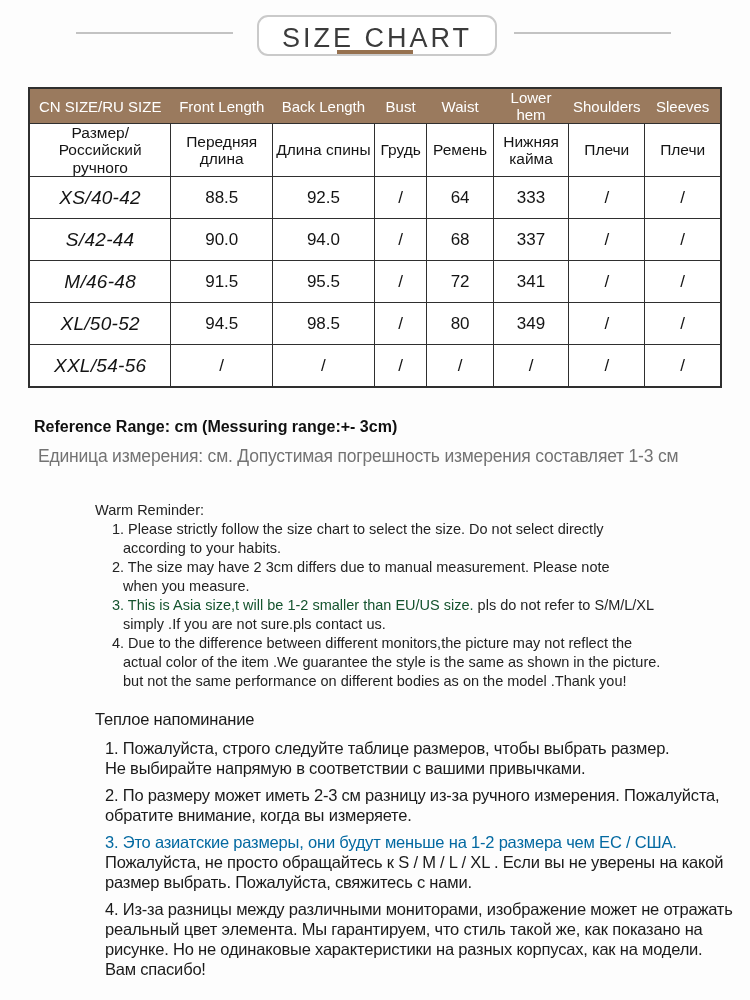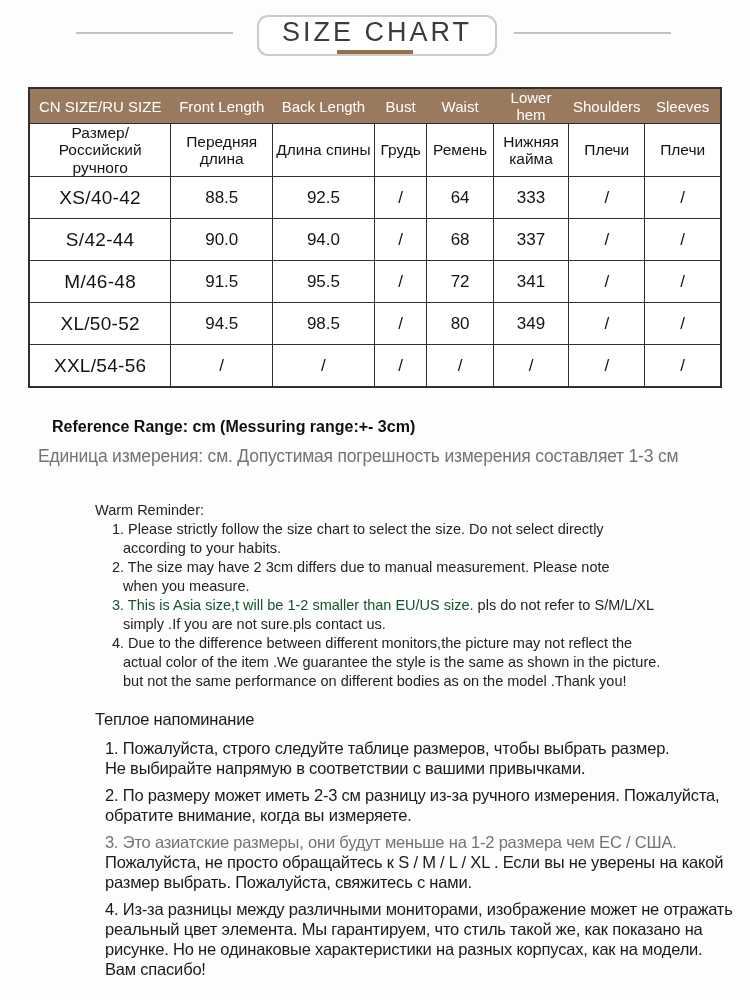--- a/index.html
+++ b/index.html
@@ -6,21 +6,21 @@
   body { background:#ffffff; font-family:"Liberation Sans", sans-serif; color:#1c1c1c; }
   .page { position:relative; width:750px; height:1000px; background:#fdfdfd; overflow:hidden; }
 
   
   .hline { position:absolute; top:32px; height:2px; background:#c3c3c3; }
   .hline.left  { left:76px;  width:157px; }
   .hline.right { left:514px; width:157px; }
   .title-box {
     position:absolute; left:257px; top:15px; width:236px; height:37px;
     border:2px solid #cacaca; border-radius:11px; background:#fff;
-    display:flex; align-items:flex-start; justify-content:center;
+    display:flex; align-items:flex-end; justify-content:center;
   }
   .title-text { font-size:27px; letter-spacing:3px; color:#3b3b3b; }
   .title-accent { position:absolute; left:337px; top:50px; width:76px; height:4px; background:#96714f; }
 
   
   table.size-table {
     position:absolute; left:28px; top:87px; width:694px;
     border-collapse:collapse; table-layout:fixed;
     border:2px solid #2f2f2f;
   }
@@ -28,39 +28,39 @@
     background:#9a7a5e; color:#ffffff; font-size:15px; font-weight:400;
     height:32px; padding:0 2px; border:1px solid #9a7a5e; border-bottom:1px solid #2f2f2f;
     text-align:center; vertical-align:middle; overflow:hidden;
   }
   table.size-table td {
     border:1px solid #2f2f2f; text-align:center; vertical-align:middle;
     padding:0 2px; color:#141414; background:#fff; overflow:hidden;
   }
   tr.ru-header td { height:47px; font-size:15.5px; line-height:1.12; }
   tr.data-row td { height:41px; font-size:17px; }
-  tr.data-row td.size-cell { font-size:19px; letter-spacing:0.3px; }
+  tr.data-row td.size-cell { font-size:19px; letter-spacing:0.3px;font-style:italic; }
 
   
-  .ref-en { position:absolute; left:52px; top:418px; font-size:16px; font-weight:700; color:#101010; white-space:nowrap;text-align:right; }
+  .ref-en { position:absolute; left:34px; top:418px; font-size:16px; font-weight:700; color:#101010; white-space:nowrap;text-align:right; }
   .ref-ru { position:absolute; left:38px; top:446px; font-size:17.5px; font-weight:400; color:#737373; letter-spacing:-0.2px; white-space:nowrap; }
 
   
   .rem-en { position:absolute; left:95px; top:501px; font-size:14.5px; line-height:19px; color:#232323; }
   .rem-en .line { white-space:nowrap; }
   .rem-en .ind-num { padding-left:17px; }
   .rem-en .ind-wrap { padding-left:28px; }
   .red-en { color:#14532d; }
 
   
   .rem-ru { position:absolute; left:95px; top:709px; font-size:16.5px; line-height:20px; color:#1a1a1a; letter-spacing:-0.2px; }
   .rem-ru .head { margin-bottom:9px; }
   .rem-ru .para { margin:0 0 7px 10px; }
   .rem-ru .line { white-space:nowrap; }
-  .red-ru { color:#737373; }
+  .red-ru { color:#0369a1; }
 </style>
 </head>
 <body>
 
 <div class="page">
 
   <div class="hline left"></div>
   <div class="hline right"></div>
   <div class="title-box">
     <span class="title-text">SIZE CHART</span>

